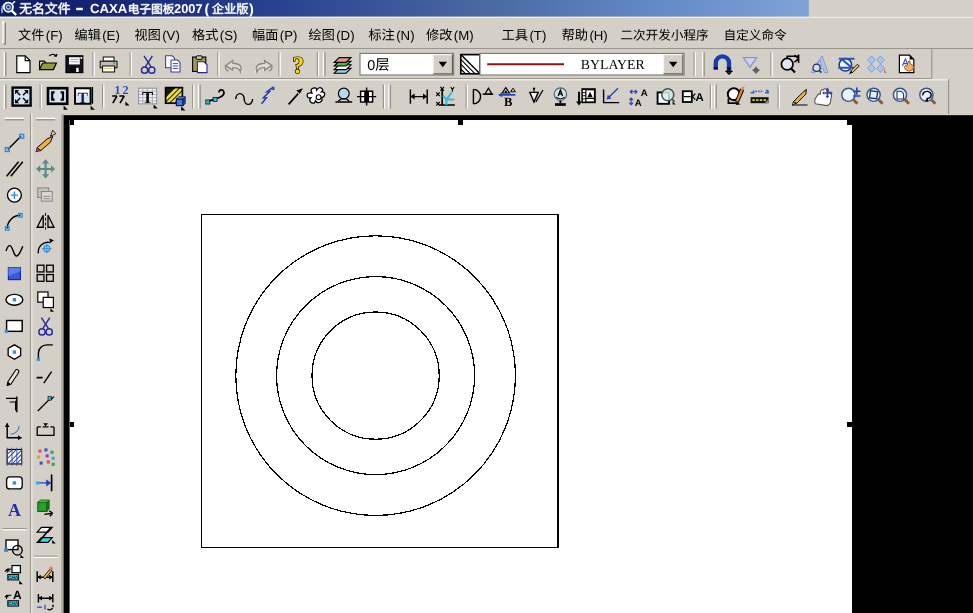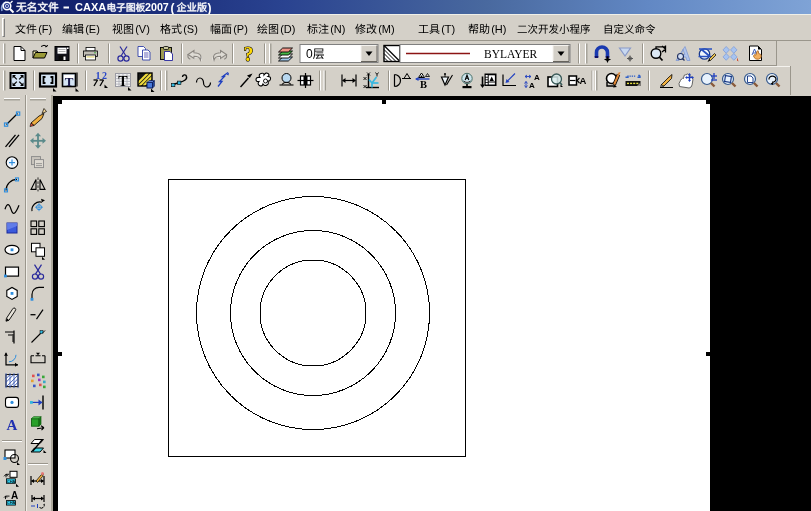--- a/index.html
+++ b/index.html
@@ -1,17 +1,17 @@
 <!DOCTYPE html>
 <html><head><meta charset="utf-8"><style>
 *{margin:0;padding:0;box-sizing:border-box}
 html,body{width:811px;height:511px;overflow:hidden;background:#d4d0c8;font-family:"Liberation Sans",sans-serif}
 .abs{position:absolute}
 </style></head><body>
-<div class="abs" style="left:0;top:0;width:811px;height:14px;background:linear-gradient(90deg,#0e1c63 0%,#152572 12%,#2a4390 35%,#49699f 60%,#6288c4 80%,#7fa3d6 100%)">
+<div class="abs" style="left:0;top:0;width:674px;height:14px;background:linear-gradient(90deg,#0e1c63 0%,#152572 12%,#2a4390 35%,#49699f 60%,#6288c4 80%,#7fa3d6 100%)">
 <svg class="abs" style="left:0;top:0" width="811" height="14" viewBox="0 0 811 14">
 <path d="M2,11 a7,7 0 0 1 4,-9" fill="none" stroke="#8aa2d8" stroke-width="1.6"></path>
 <circle cx="7" cy="6" r="3.8" fill="#2a3a8c" stroke="#fff" stroke-width="1.5"></circle>
 <line x1="9.8" y1="8.8" x2="13.5" y2="12.5" stroke="#fff" stroke-width="2"></line>
 <line x1="10.5" y1="3" x2="12.5" y2="1" stroke="#fff" stroke-width="1.2"></line>
 <circle cx="7" cy="6" r="1.6" fill="none" stroke="#c8d4f0" stroke-width="0.9"></circle>
 <path transform="translate(16.00,11.00) scale(0.010700,-0.010700)" d="M114 773V699H446C443 628 440 552 428 477H52V404H414C373 232 276 71 39 -19C58 -34 80 -61 90 -80C348 23 448 208 490 404H511V60C511 -31 539 -57 643 -57C664 -57 807 -57 830 -57C926 -57 950 -15 960 145C938 150 905 163 887 177C882 40 874 17 825 17C794 17 674 17 650 17C599 17 589 24 589 60V404H951V477H503C514 552 519 627 521 699H894V773Z" fill="#ffffff" stroke="#ffffff" stroke-width="51"></path>
       <path transform="translate(26.70,11.00) scale(0.010700,-0.010700)" d="M263 529C314 494 373 446 417 406C300 344 171 299 47 273C61 256 79 224 86 204C141 217 197 233 252 253V-79H327V-27H773V-79H849V340H451C617 429 762 553 844 713L794 744L781 740H427C451 768 473 797 492 826L406 843C347 747 233 636 69 559C87 546 111 519 122 501C217 550 296 609 361 671H733C674 583 587 508 487 445C440 486 374 536 321 572ZM773 42H327V271H773Z" fill="#ffffff" stroke="#ffffff" stroke-width="51"></path>
       <path transform="translate(37.40,11.00) scale(0.010700,-0.010700)" d="M423 823C453 774 485 707 497 666L580 693C566 734 531 799 501 847ZM50 664V590H206C265 438 344 307 447 200C337 108 202 40 36 -7C51 -25 75 -60 83 -78C250 -24 389 48 502 146C615 46 751 -28 915 -73C928 -52 950 -20 967 -4C807 36 671 107 560 201C661 304 738 432 796 590H954V664ZM504 253C410 348 336 462 284 590H711C661 455 592 344 504 253Z" fill="#ffffff" stroke="#ffffff" stroke-width="51"></path>
       <path transform="translate(48.10,11.00) scale(0.010700,-0.010700)" d="M317 341V268H604V-80H679V268H953V341H679V562H909V635H679V828H604V635H470C483 680 494 728 504 775L432 790C409 659 367 530 309 447C327 438 359 420 373 409C400 451 425 504 446 562H604V341ZM268 836C214 685 126 535 32 437C45 420 67 381 75 363C107 397 137 437 167 480V-78H239V597C277 667 311 741 339 815Z" fill="#ffffff" stroke="#ffffff" stroke-width="51"></path>

